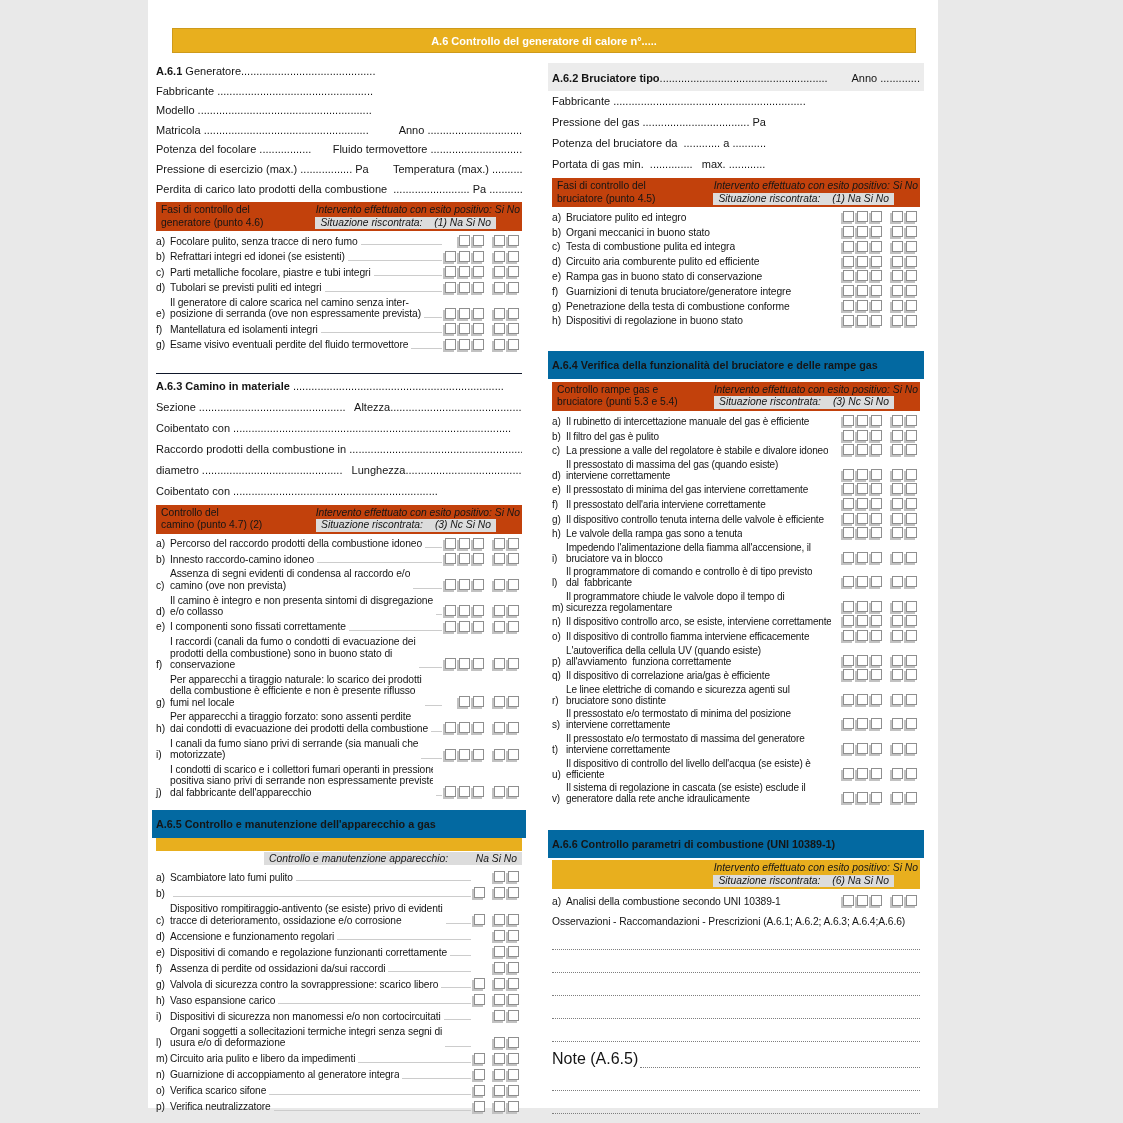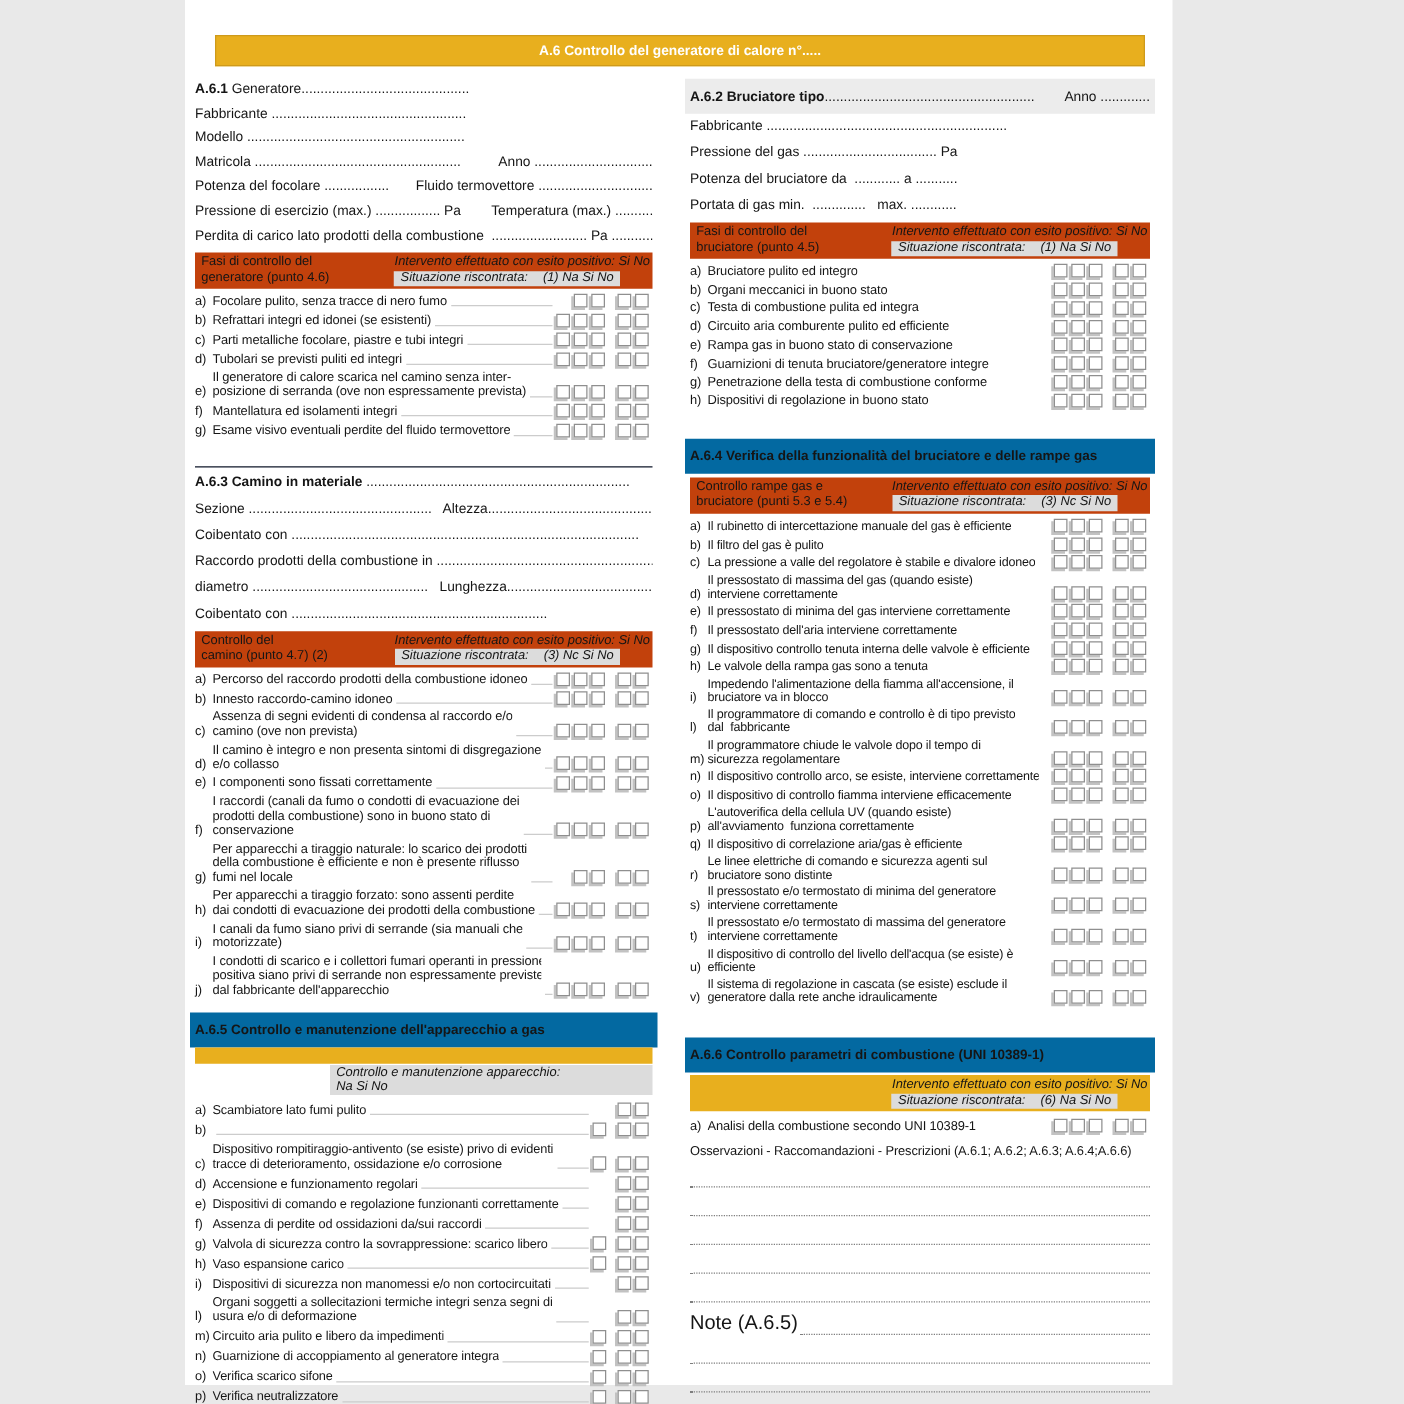--- a/index.html
+++ b/index.html
@@ -37,21 +37,21 @@
   .cbs{display:flex;flex:none;align-items:flex-end;margin-bottom:1px;}
   .slot{width:14px;display:flex;}
   .ggap{width:7px;}
   .g5{width:6px;}
   .cb{width:9px;height:9px;background:#FFFFFF;border:1px solid #8F8F8F;box-shadow:-2px 2px 0 #C2C2C2;}
   .tight .crow{margin-bottom:2.8px;}
   .xtight .crow{margin-bottom:2.6px;line-height:11px;font-size:10px;letter-spacing:-0.15px;}
   .app .crow{margin-bottom:4px;font-size:10.2px;}
   .yb5{height:13px;background:#E8AF1E;margin:0 0 1px 0;}
   .sub5{display:flex;justify-content:flex-end;font-size:10.3px;font-style:italic;margin-bottom:6px;}
-  .sub5 .band{width:248px;display:flex;justify-content:space-between;padding:1px 5px;flex-direction:column;}
+  .sub5 .band{width:248px;display:flex;justify-content:space-between;padding:1px 5px;}
   .chead6{background:#E8AF1E;padding:2px 2px 2px 5px;margin-top:2px;margin-bottom:6px;
     text-align:right;font-style:italic;font-size:10.3px;line-height:12.6px;white-space:pre;}
   .oss{margin-top:9px;}
   .oss-title{font-size:10.3px;letter-spacing:-0.1px;white-space:pre;overflow:hidden;}
   .dotline{height:22px;border-bottom:1px dotted #7E7E7E;}
   .noterow{display:flex;align-items:flex-end;font-size:16px;margin-top:8px;}
   .noterow .fill{flex:1;border-bottom:1px dotted #7E7E7E;margin-left:2px;}
 </style>
 </head>
 <body>
@@ -1313,21 +1313,21 @@
             <span class="slot">
               <span class="cb"></span>
             </span>
             <span class="slot">
               <span class="cb"></span>
             </span>
           </span>
         </div>
         <div class="crow">
           <span class="k">s)</span>
-          <span class="t">Il pressostato e/o termostato di minima del generatore
+          <span class="t">Il pressostato e/o termostato di minima del posizione
 interviene correttamente</span>
           <span class="lead noline"></span>
           <span class="cbs">
             <span class="slot">
               <span class="cb"></span>
             </span>
             <span class="slot">
               <span class="cb"></span>
             </span>
             <span class="slot">

